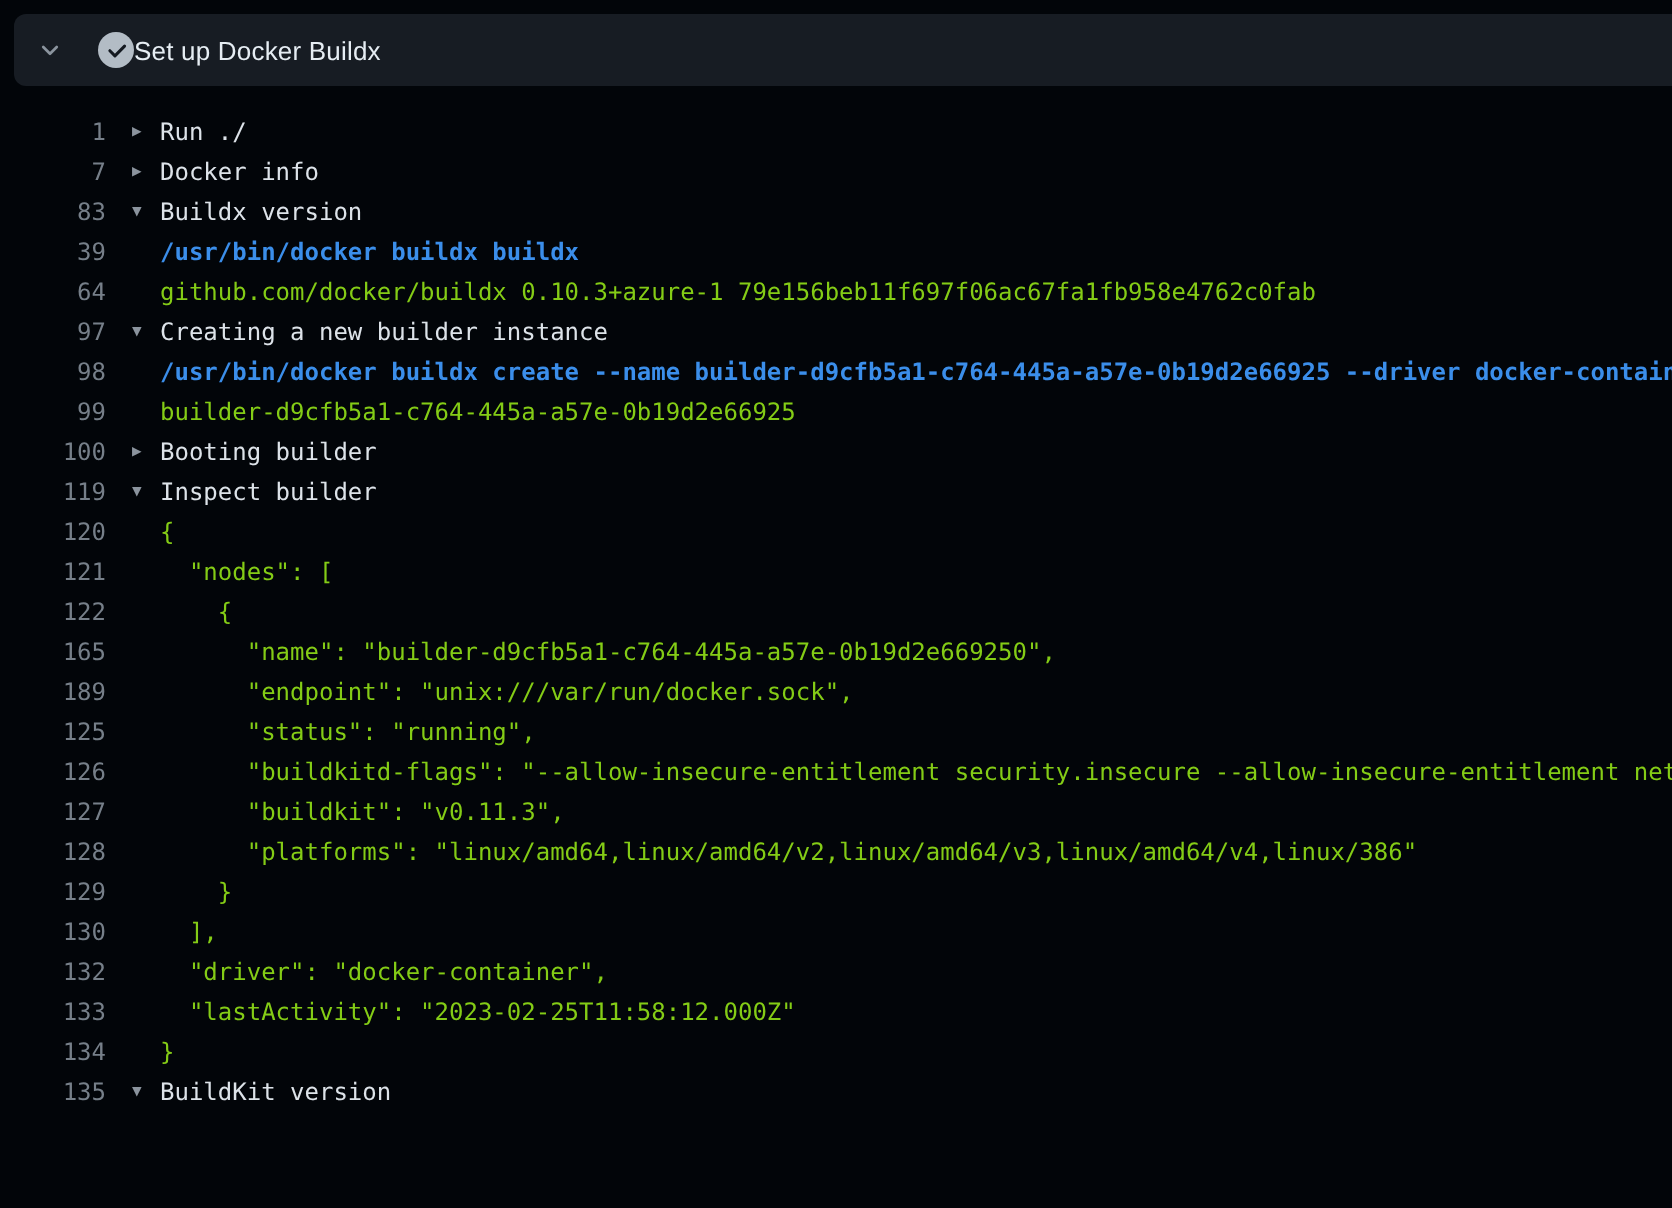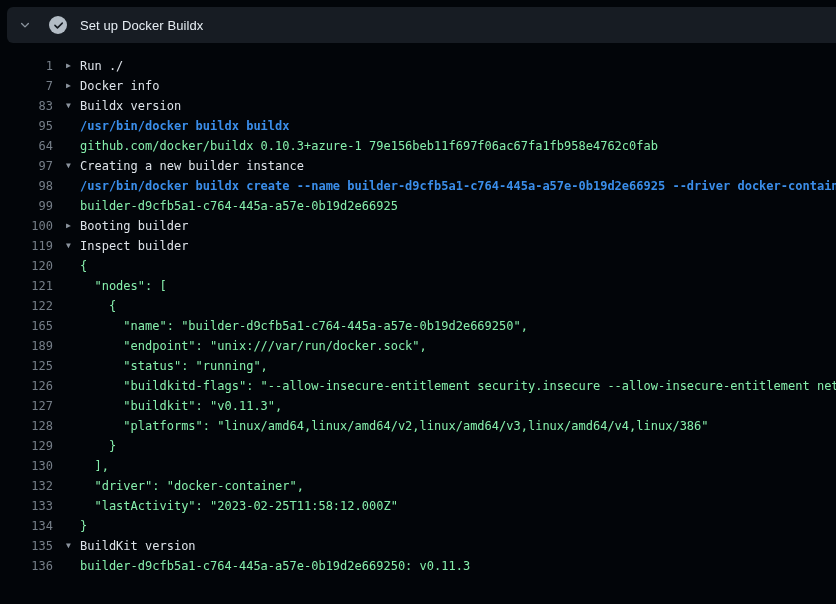--- a/index.html
+++ b/index.html
@@ -26,21 +26,20 @@
     color: #8b949e;
   }
   .status-circle {
     width: 18px; height: 18px;
     margin-left: 16px;
     border-radius: 50%;
     background: #b3bcc5;
     display: flex; align-items: center; justify-content: center;
   }
   .step-title {
-    margin-left: 13px;
     color: #e6edf3;
     font-size: 13px;
     font-weight: 500;
     letter-spacing: 0.1px;
   }
   .log-area {
     position: absolute;
     top: 43px; left: 0; right: 0; bottom: 0;
     padding-top: 13px;
     overflow: hidden;
@@ -65,21 +64,21 @@
     flex: 0 0 14px;
     margin-left: 13px;
     color: #8b949e;
     font-size: 8px;
     line-height: 20px;
     text-align: left;
   }
   .line-text {
     flex: 1 1 auto;
     overflow: hidden;
-    color: #86efac;
+    color: #84cc16;
   }
   .type-group-collapsed .line-text,
   .type-group-expanded .line-text {
     color: #dde3e9;
   }
   .type-command .line-text {
     color: #3b8eea;
     font-weight: bold;
   }
   .type-group-collapsed, .type-group-expanded { cursor: pointer; }
@@ -112,21 +111,21 @@
     <span class="line-num">7</span>
     <span class="marker">▶</span>
     <span class="line-text">Docker info</span>
   </div>
       <div class="log-row type-group-expanded">
     <span class="line-num">83</span>
     <span class="marker">▼</span>
     <span class="line-text">Buildx version</span>
   </div>
       <div class="log-row type-command">
-    <span class="line-num">95</span>
+    <span class="line-num">39</span>
     <span class="marker"></span>
     <span class="line-text">/usr/bin/docker buildx buildx</span>
   </div>
       <div class="log-row type-output">
     <span class="line-num">64</span>
     <span class="marker"></span>
     <span class="line-text">github.com/docker/buildx 0.10.3+azure-1 79e156beb11f697f06ac67fa1fb958e4762c0fab</span>
   </div>
       <div class="log-row type-group-expanded">
     <span class="line-num">97</span>
@@ -221,19 +220,14 @@
       <div class="log-row type-output">
     <span class="line-num">134</span>
     <span class="marker"></span>
     <span class="line-text">}</span>
   </div>
       <div class="log-row type-group-expanded">
     <span class="line-num">135</span>
     <span class="marker">▼</span>
     <span class="line-text">BuildKit version</span>
   </div>
-      <div class="log-row type-output">
-    <span class="line-num">136</span>
-    <span class="marker"></span>
-    <span class="line-text">builder-d9cfb5a1-c764-445a-a57e-0b19d2e669250: v0.11.3</span>
-  </div>
     </div>
 </div>
 
 </body></html>

